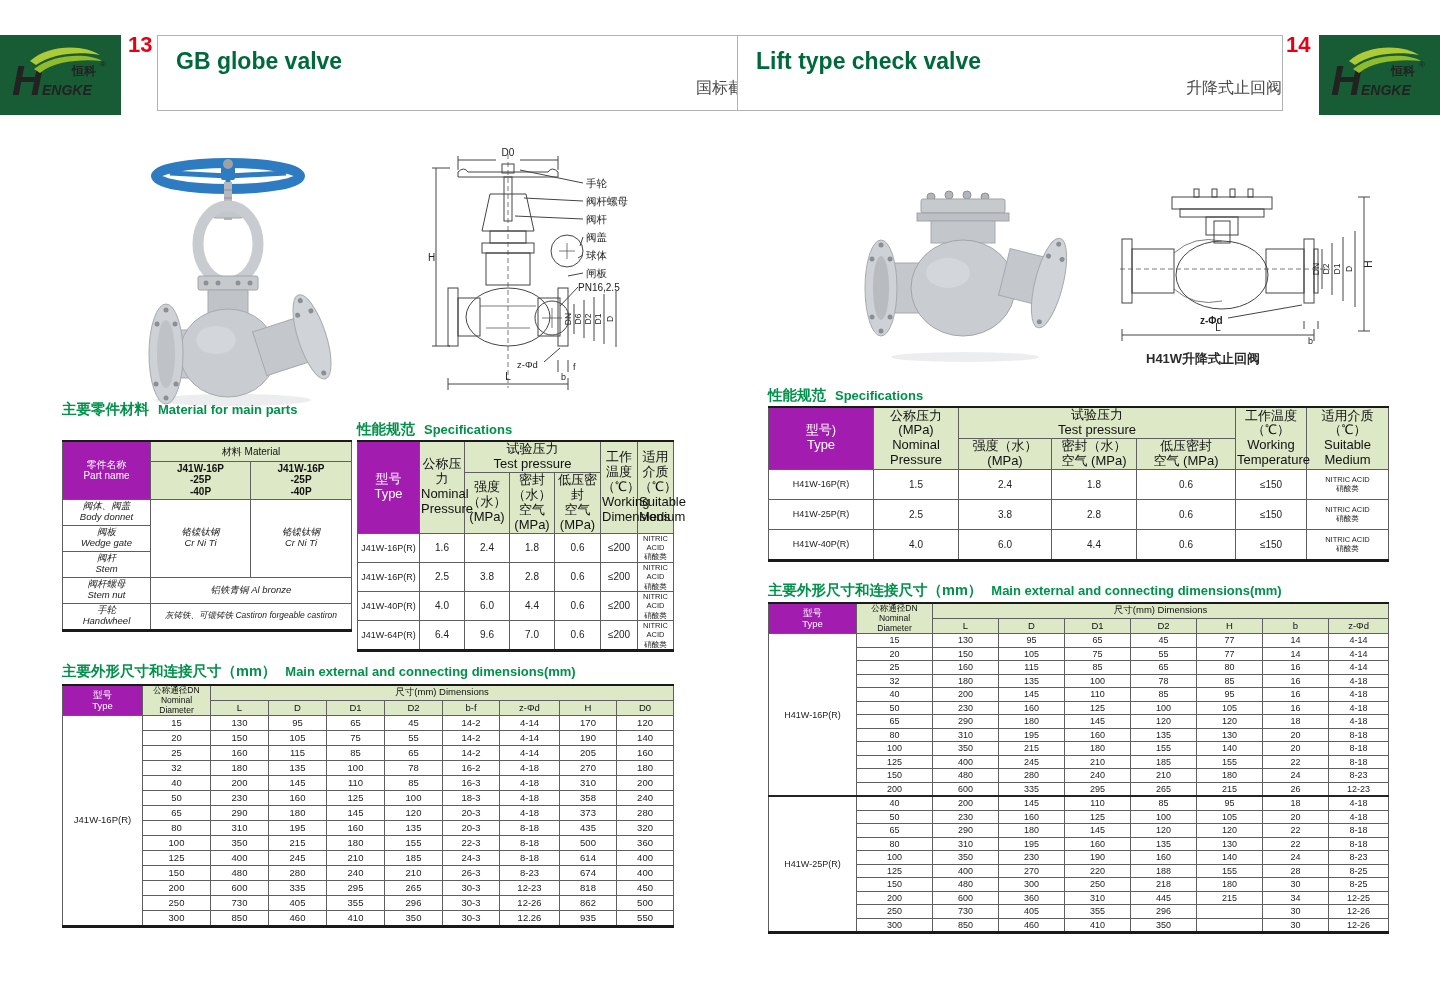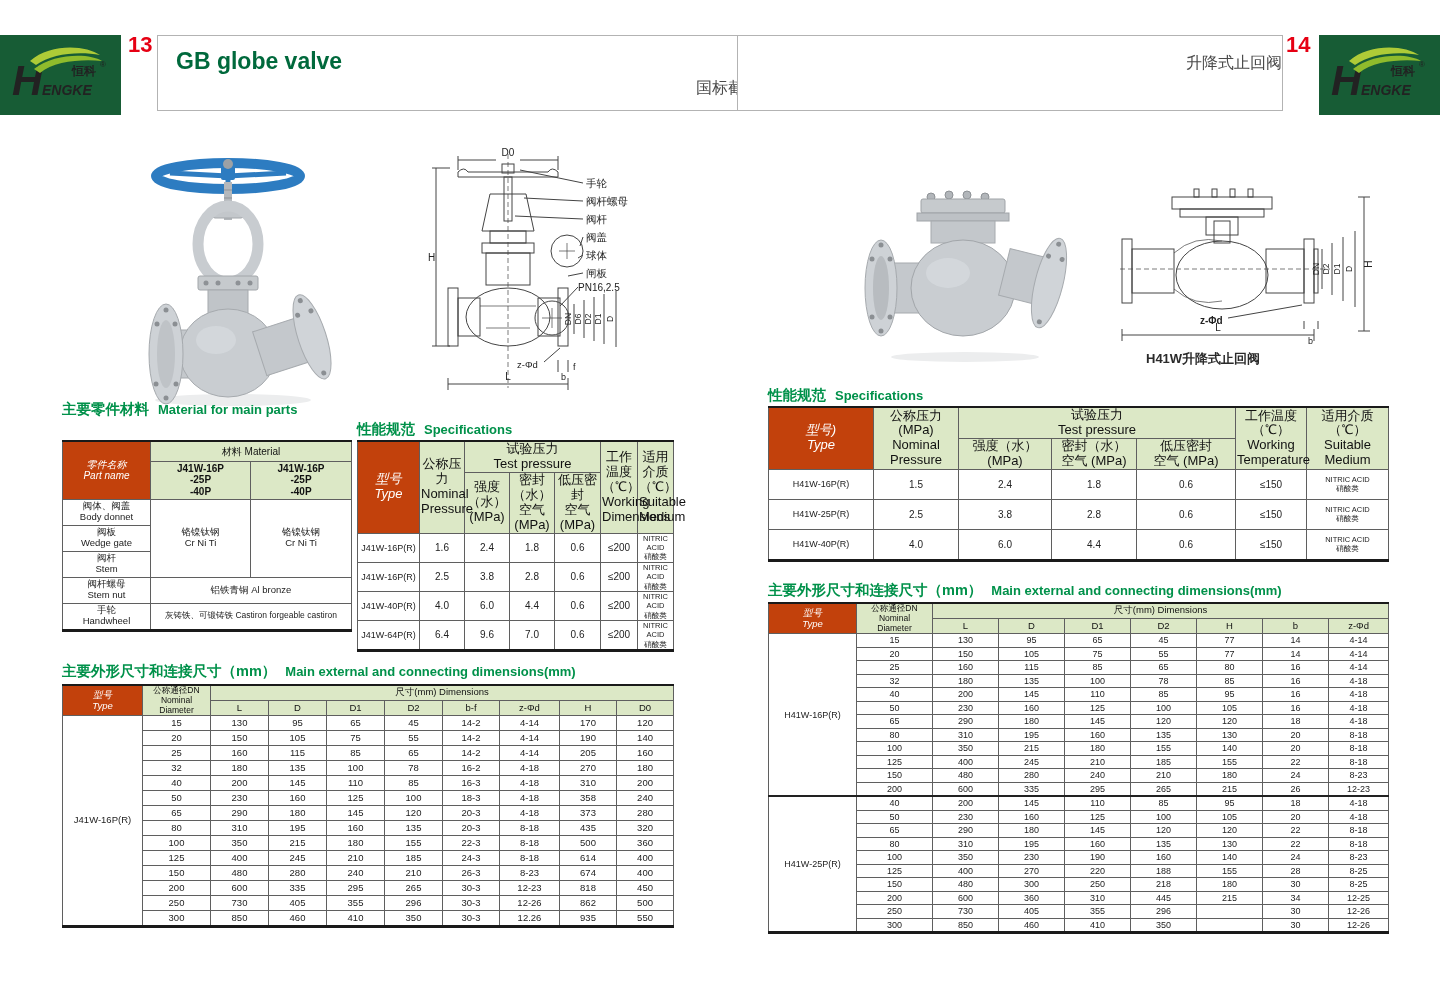--- a/index.html
+++ b/index.html
@@ -14,23 +14,23 @@
   .t-zh{display:block;font-size:16px;color:#4a4a4a;margin-top:4px;text-align:right;}
   
   .sec{position:absolute;white-space:nowrap;}
   .sec-zh{font-size:14.5px;font-weight:bold;color:#00914a;margin-right:9px;}
   .sec-en{font-size:13px;font-weight:bold;color:#00914a;}
   
   .tbl{position:absolute;border-collapse:collapse;table-layout:fixed;background:#fff;
        border-top:2px solid #1a1a1a;border-bottom:3px solid #1a1a1a;}
   .tbl th,.tbl td{border:1px solid #5f5f5f;padding:0 1px;text-align:center;vertical-align:middle;
        white-space:pre-line;line-height:1.15;font-weight:normal;}
-  .dk{background:#c2410c;color:#fff;font-style:italic;}
+  .dk{background:#a21caf;color:#fff;}
   .lt{background:#dce8c6;color:#111;}
-  .mat th{font-size:10px;margin-left:33px;}  .mat td{font-size:9.5px;height:25px;}
+  .mat th{font-size:10px;margin-left:33px;}  .mat td{font-size:9.5px;height:25px;font-style:italic;}
   .mat thead .model{font-weight:bold;}
   .spec th{font-size:13px;} .spec td{font-size:10px;height:28px;}
   .specR td{height:29px;}
   .spec tbody td:first-child{font-size:9px;}
   .spec tbody td:last-child{font-size:7.5px;line-height:1.25;}
   .dims th{font-size:9.5px;} .dims td{font-size:9.5px;height:14px;}
   .dimsR td{font-size:9px;height:12.5px;}
   .gs td{border-top:2px solid #222;}
   
   svg text{font-family:"Liberation Sans",sans-serif;fill:#222;}
@@ -51,20 +51,21 @@
       <text x="42" y="60" font-size="14" font-weight="bold" font-style="italic" fill="#ffffff">ENGKE</text>
     </svg>
   </div>
   <div class="page-no" style="left:128px">13</div>
   <div class="title-box" style="left:157px;width:620px">
     <span class="t-en">GB globe valve</span>
     <span class="t-zh">国标截止阀</span>
   </div>
 
   <div class="title-box" style="left:737px;width:546px">
+    <span class="t-en">Lift type check valve</span>
     <span class="t-zh">升降式止回阀</span>
   </div>
   <div class="page-no" style="left:1286px">14</div>
   <div class="logo-box" style="left:1319px">
     <svg width="121" height="80" viewBox="0 0 121 80">
       <text x="12" y="60" font-size="42" font-weight="bold" font-style="italic" fill="#ffffff">H</text>
       <path d="M30 26 C50 8 86 10 100 20 C80 16 52 18 36 30 Z" fill="#aecb37"></path>
       <path d="M34 34 C54 18 90 18 102 26 C82 24 54 26 40 38 Z" fill="#8fbb2c"></path>
       <text x="72" y="40" font-size="12" font-weight="bold" fill="#ffffff">恒科</text>
       <text x="100" y="32" font-size="8" fill="#ffffff">®</text>

